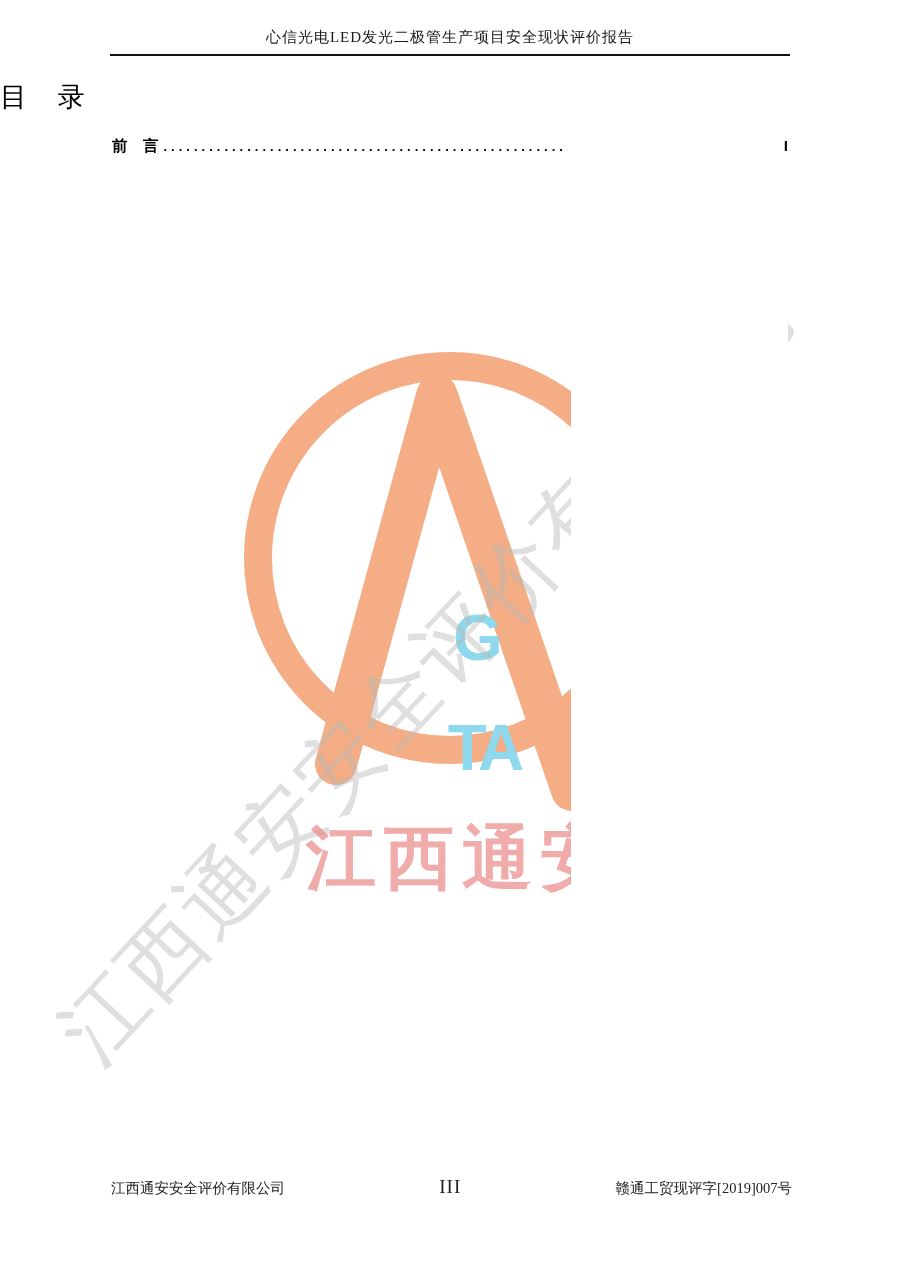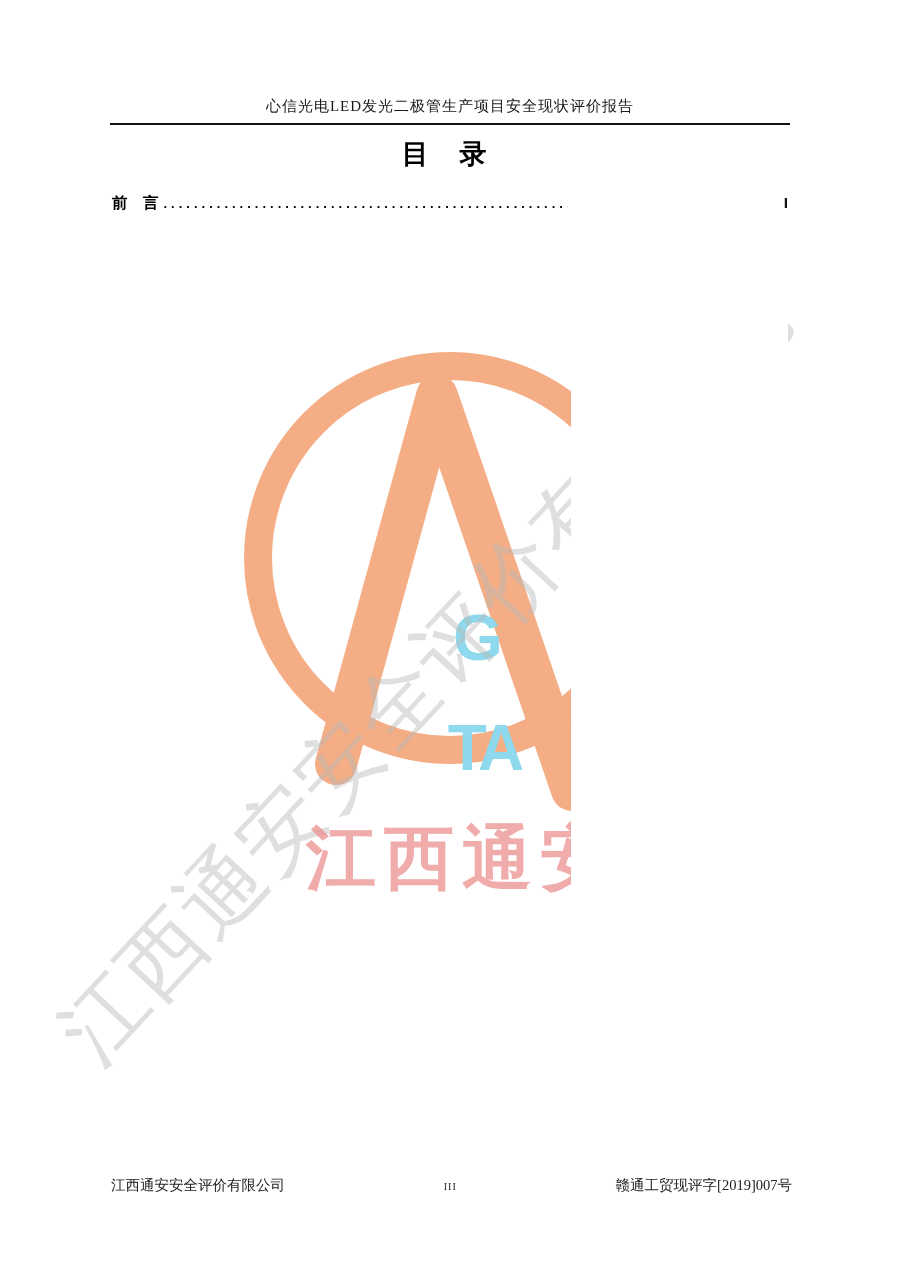--- a/index.html
+++ b/index.html
@@ -7,50 +7,50 @@
     position:relative; width:900px; height:1272px; margin:0 auto;
     background:#ffffff; overflow:hidden;
     font-family:"Liberation Sans", sans-serif; color:#111;
   }
   
   .watermark { position:absolute; inset:0; z-index:0; }
   
   .content { position:relative; z-index:1; }
 
   .header-title {
-    padding-top:96px; margin:0 110px; text-align:center;
+    padding-top:27px; margin:0 110px; text-align:center;
     font-family:"Liberation Serif", serif; font-size:15px; color:#1a1a1a;
     line-height:20px; letter-spacing:1px;
   }
   .header-divider { margin:7px 110px 0 110px; border-bottom:2.5px solid #111; }
 
   .page-title {
-    margin:12px 0 0 0; text-align:center;
-    font-family:"Liberation Serif", serif; font-weight:bold;
+    margin:24px 0 0 0; 
+    font-family:"Liberation Serif", serif; font-weight:normal;
     font-size:27px; letter-spacing:12px; color:#000; line-height:34px;
   }
 
   .toc { margin:12px 112px 0 112px; display:flex; flex-direction:column; }
   .toc-row { display:flex; align-items:baseline; font-weight:bold; color:#000; }
   .toc-row .label { white-space:nowrap; }
   .toc-row .leader {
     flex:1 1 auto; overflow:hidden; white-space:nowrap;
     font-size:13px; letter-spacing:4px; margin:0 3px 0 5px;
     font-style:normal; font-weight:bold;
   }
   .toc-row .page { white-space:nowrap; text-align:right; min-width:18px; }
 
   .lvl0 { font-size:15.5px; line-height:22px; margin:9px 0; }
 
   .footer {
     position:absolute; z-index:1; left:111px; right:108px; top:1176px;
     display:flex; justify-content:space-between; align-items:baseline;
     font-family:"Liberation Serif", serif; font-size:14.5px; color:#222;
   }
-  .footer .pageno { font-size:10px; letter-spacing:1px; }
+  .footer .pageno { font-size:19px; letter-spacing:1px; }
 </style>
 </head>
 <body>
 
 <div class="page">
 
   <div class="watermark">
     <svg width="900" height="1272" viewBox="0 0 900 1272">
 
       <circle cx="450" cy="558" r="192" fill="none" stroke="#f4ad85" stroke-width="28"></circle>

